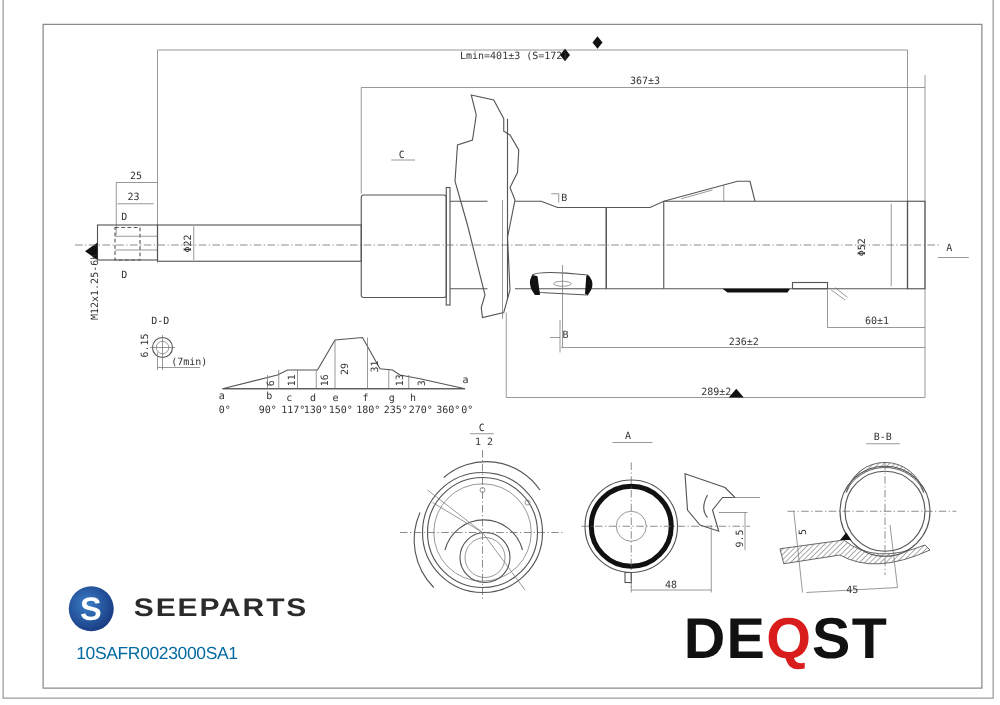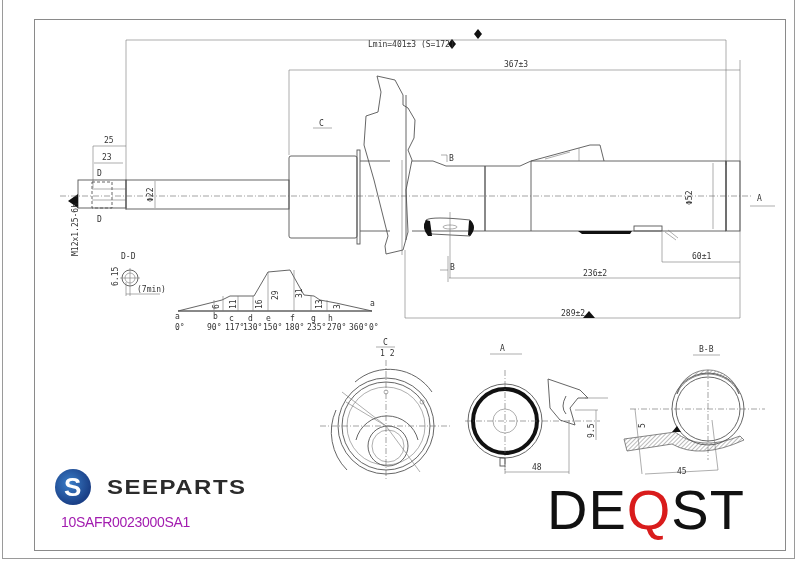--- a/index.html
+++ b/index.html
@@ -11,22 +11,22 @@
   .dim { font-size:8px; }
   .ln { stroke:#555; stroke-width:0.9; fill:none; }
   .thin { stroke:#777; stroke-width:0.6; fill:none; }
   .center { stroke:#666; stroke-width:0.6; stroke-dasharray:6 2 1 2; fill:none; }
   .solid { fill:#111; stroke:none; }
   .hatch { fill:url(#hatch); stroke:#555; stroke-width:0.7; }
   .brand { position:absolute; left:55px; top:469px; display:flex; align-items:center; }
   .brand-logo { width:36px; height:36px; border-radius:50%; background:radial-gradient(circle at 40% 40%, #3b7fc9, #1a3f86 70%); position:relative; }
   .brand-logo span { position:absolute; left:9px; top:4px; color:#fff; font-family:"Liberation Sans", sans-serif; font-weight:bold; font-size:26px; line-height:28px; }
   .brand-name { margin-left:16px; font-family:"Liberation Sans", sans-serif; font-size:24px; letter-spacing:1.5px; color:#2b2b2b; font-weight:bold; transform:scaleY(0.85); }
-  .part-no { position:absolute; left:61px; top:514px; font-family:"Liberation Sans", sans-serif; font-size:14px; color:#a21caf; letter-spacing:-0.3px; }
-  .deqst { position:absolute; left:547px; top:478px; font-family:"Liberation Sans", sans-serif; font-weight:normal; font-size:56px; letter-spacing:1px; line-height:64px; color:#111; }
+  .part-no { position:absolute; left:61px; top:514px; font-family:"Liberation Sans", sans-serif; font-size:14px; color:#0369a1; letter-spacing:-0.3px; }
+  .deqst { position:absolute; left:547px; top:478px; font-family:"Liberation Sans", sans-serif; font-weight:bold; font-size:46px; letter-spacing:1px; line-height:64px; color:#111; }
   .deqst .q { color:#d91c1c; }
 </style>
 </head>
 <body>
 
 <div class="outer-frame"></div>
 <div class="inner-frame"></div>
 
 <svg class="drawing" viewBox="0 0 800 564" xmlns="http://www.w3.org/2000/svg">
   <defs>

